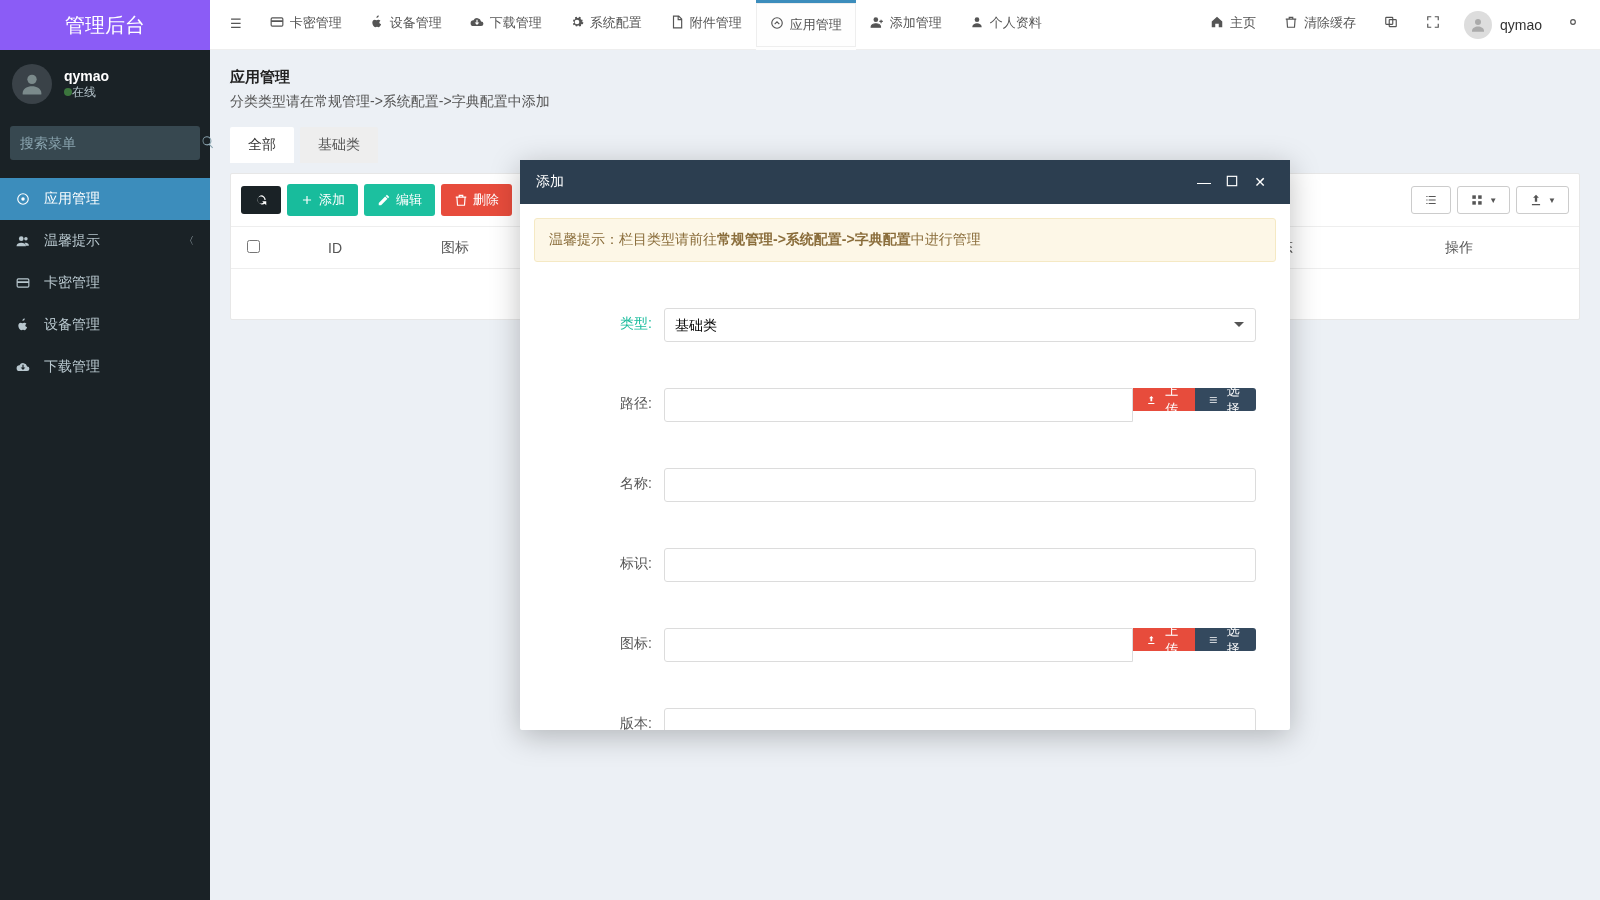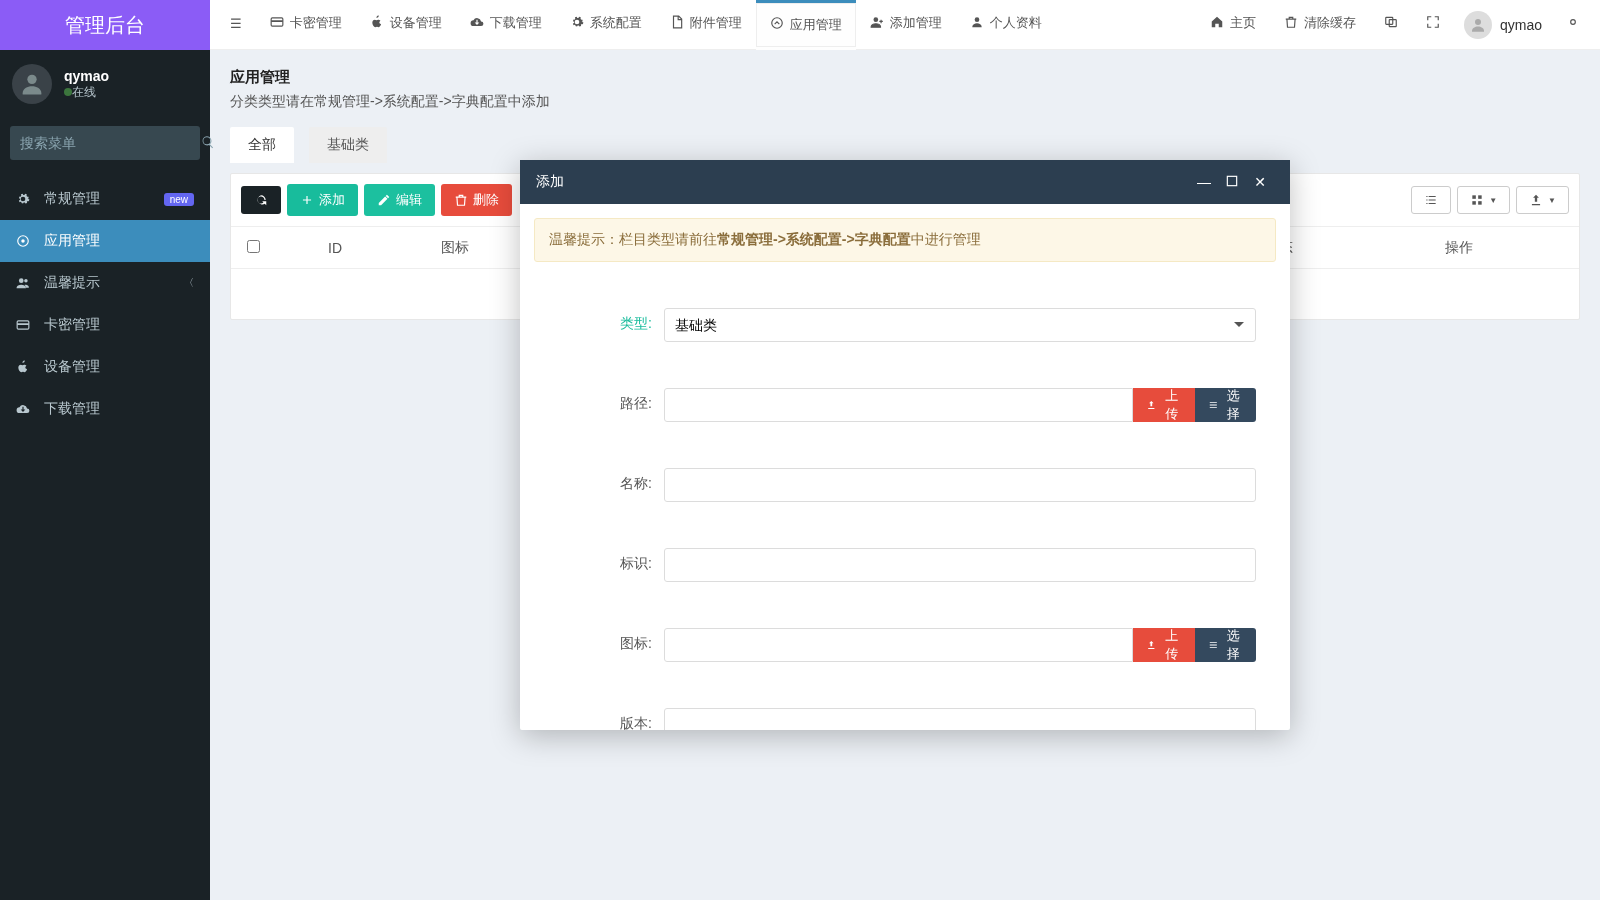--- a/index.html
+++ b/index.html
@@ -36,21 +36,21 @@
 .topbar .tbuser { display: flex; align-items: center; gap: 8px; padding: 0 10px; }
 .topbar .tbuser .uavatar { width: 28px; height: 28px; border-radius: 50%; background: #ddd; display: flex; align-items: center; justify-content: center; }
 .topbar .tbuser .uavatar svg { width: 18px; height: 18px; fill: #aaa; }
 .tb-icon { color: #555; }
 
 .content { padding: 18px 20px; }
 .panel-head { margin-bottom: 16px; }
 .panel-title { font-size: 15px; font-weight: 600; margin-bottom: 6px; color: #222; }
 .panel-sub { font-size: 14px; color: #555; }
 
-.tabs { display: flex; gap: 15px; margin-bottom: 10px; }
+.tabs { display: flex; gap: 6px; margin-bottom: 10px; }
 .tabs .tab { padding: 9px 18px; background: #eee; border-radius: 2px 2px 0 0; cursor: pointer; color: #555; }
 .tabs .tab.active { background: #fff; color: #333; }
 
 .table-box { background: #fff; border: 1px solid #e7e7e7; border-radius: 2px; }
 .toolbar { display: flex; padding: 10px; border-bottom: 1px solid #eee; gap: 6px; align-items: center; }
 .btn { display: inline-flex; align-items: center; gap: 5px; padding: 6px 12px; border-radius: 3px; font-size: 13px; border: 1px solid transparent; cursor: pointer; color: #fff; }
 .btn-refresh { background: #1a2226; }
 .btn-green { background: #18bc9c; }
 .btn-teal { background: #1cc09f; }
 .btn-red { background: #e74c3c; }
@@ -82,21 +82,21 @@
 .form-label { width: 90px; text-align: right; padding: 7px 12px 0 0; color: #555; font-size: 14px; }
 .form-label.req { color: #18bc9c; }
 .form-field { flex: 1; }
 .form-field .ig { display: flex; }
 .form-control { width: 100%; height: 34px; border: 1px solid #dcdcdc; border-radius: 3px; padding: 0 10px; font-size: 14px; outline: none; }
 .form-control.has-append { border-top-right-radius: 0; border-bottom-right-radius: 0; }
 .select { appearance: none; background: #fff; }
 .select-wrap { position: relative; }
 .select-wrap .caret { position: absolute; right: 12px; top: 14px; border: 5px solid transparent; border-top-color: #555; }
 textarea.form-control { height: 60px; padding: 8px 10px; resize: vertical; }
-.ig .btn { border-radius: 0; height: 34px; padding: 4px 12px; }
+.ig .btn { border-radius: 0; height: 23px; padding: 4px 12px; }
 .ig .btn:last-child { border-top-right-radius: 3px; border-bottom-right-radius: 3px; }
 .modal-foot { padding: 12px 20px 12px 130px; border-top: 1px solid #eee; display: flex; gap: 10px; }
 
 svg.i { width: 14px; height: 14px; fill: currentColor; }
 </style>
 </head>
 <body>
 
 <div class="app">
   <aside class="sidebar">
@@ -118,29 +118,20 @@
     </div>
     <div class="sidebar-search">
       <div class="search-wrap">
         <input type="text" placeholder="搜索菜单" style="">
         <span class="icon"><svg class="i" viewBox="0 0 24 24">
               <path d="M10 2a8 8 0 015.3 13.9l5.4 5.4-1.4 1.4-5.4-5.4A8 8 0 1110 2zm0 2a6 6 0 100 12 6 6 0 000-12z"></path>
             </svg></span>
       </div>
     </div>
     <nav class="sidebar-menu">
-      <div class="mi">
-        <span class="icon">
-            <svg class="i" viewBox="0 0 24 24">
-              <path d="M12 8a4 4 0 100 8 4 4 0 000-8zm9 4l2 1-1 3-2-.5a8 8 0 01-1.4 1.4l.5 2-3 1-1-2h-2l-1 2-3-1 .5-2A8 8 0 018 16.9L6 17.5l-1-3 2-1v-2l-2-1 1-3 2 .5A8 8 0 019.1 6L8.5 4l3-1 1 2h2l1-2 3 1-.5 2A8 8 0 0118.9 8l2-.5 1 3-2 1z"></path>
-            </svg>
-          </span>
-        <span>常规管理</span>
-        <span class="badge-new">new</span>
-      </div>
       <div class="mi active">
         <span class="icon">
             <svg class="i" viewBox="0 0 24 24">
               <circle cx="12" cy="12" r="9" fill="none" stroke="currentColor" stroke-width="2"></circle>
               <circle cx="12" cy="12" r="3"></circle>
             </svg>
           </span>
         <span>应用管理</span>
       </div>
       <div class="mi">

